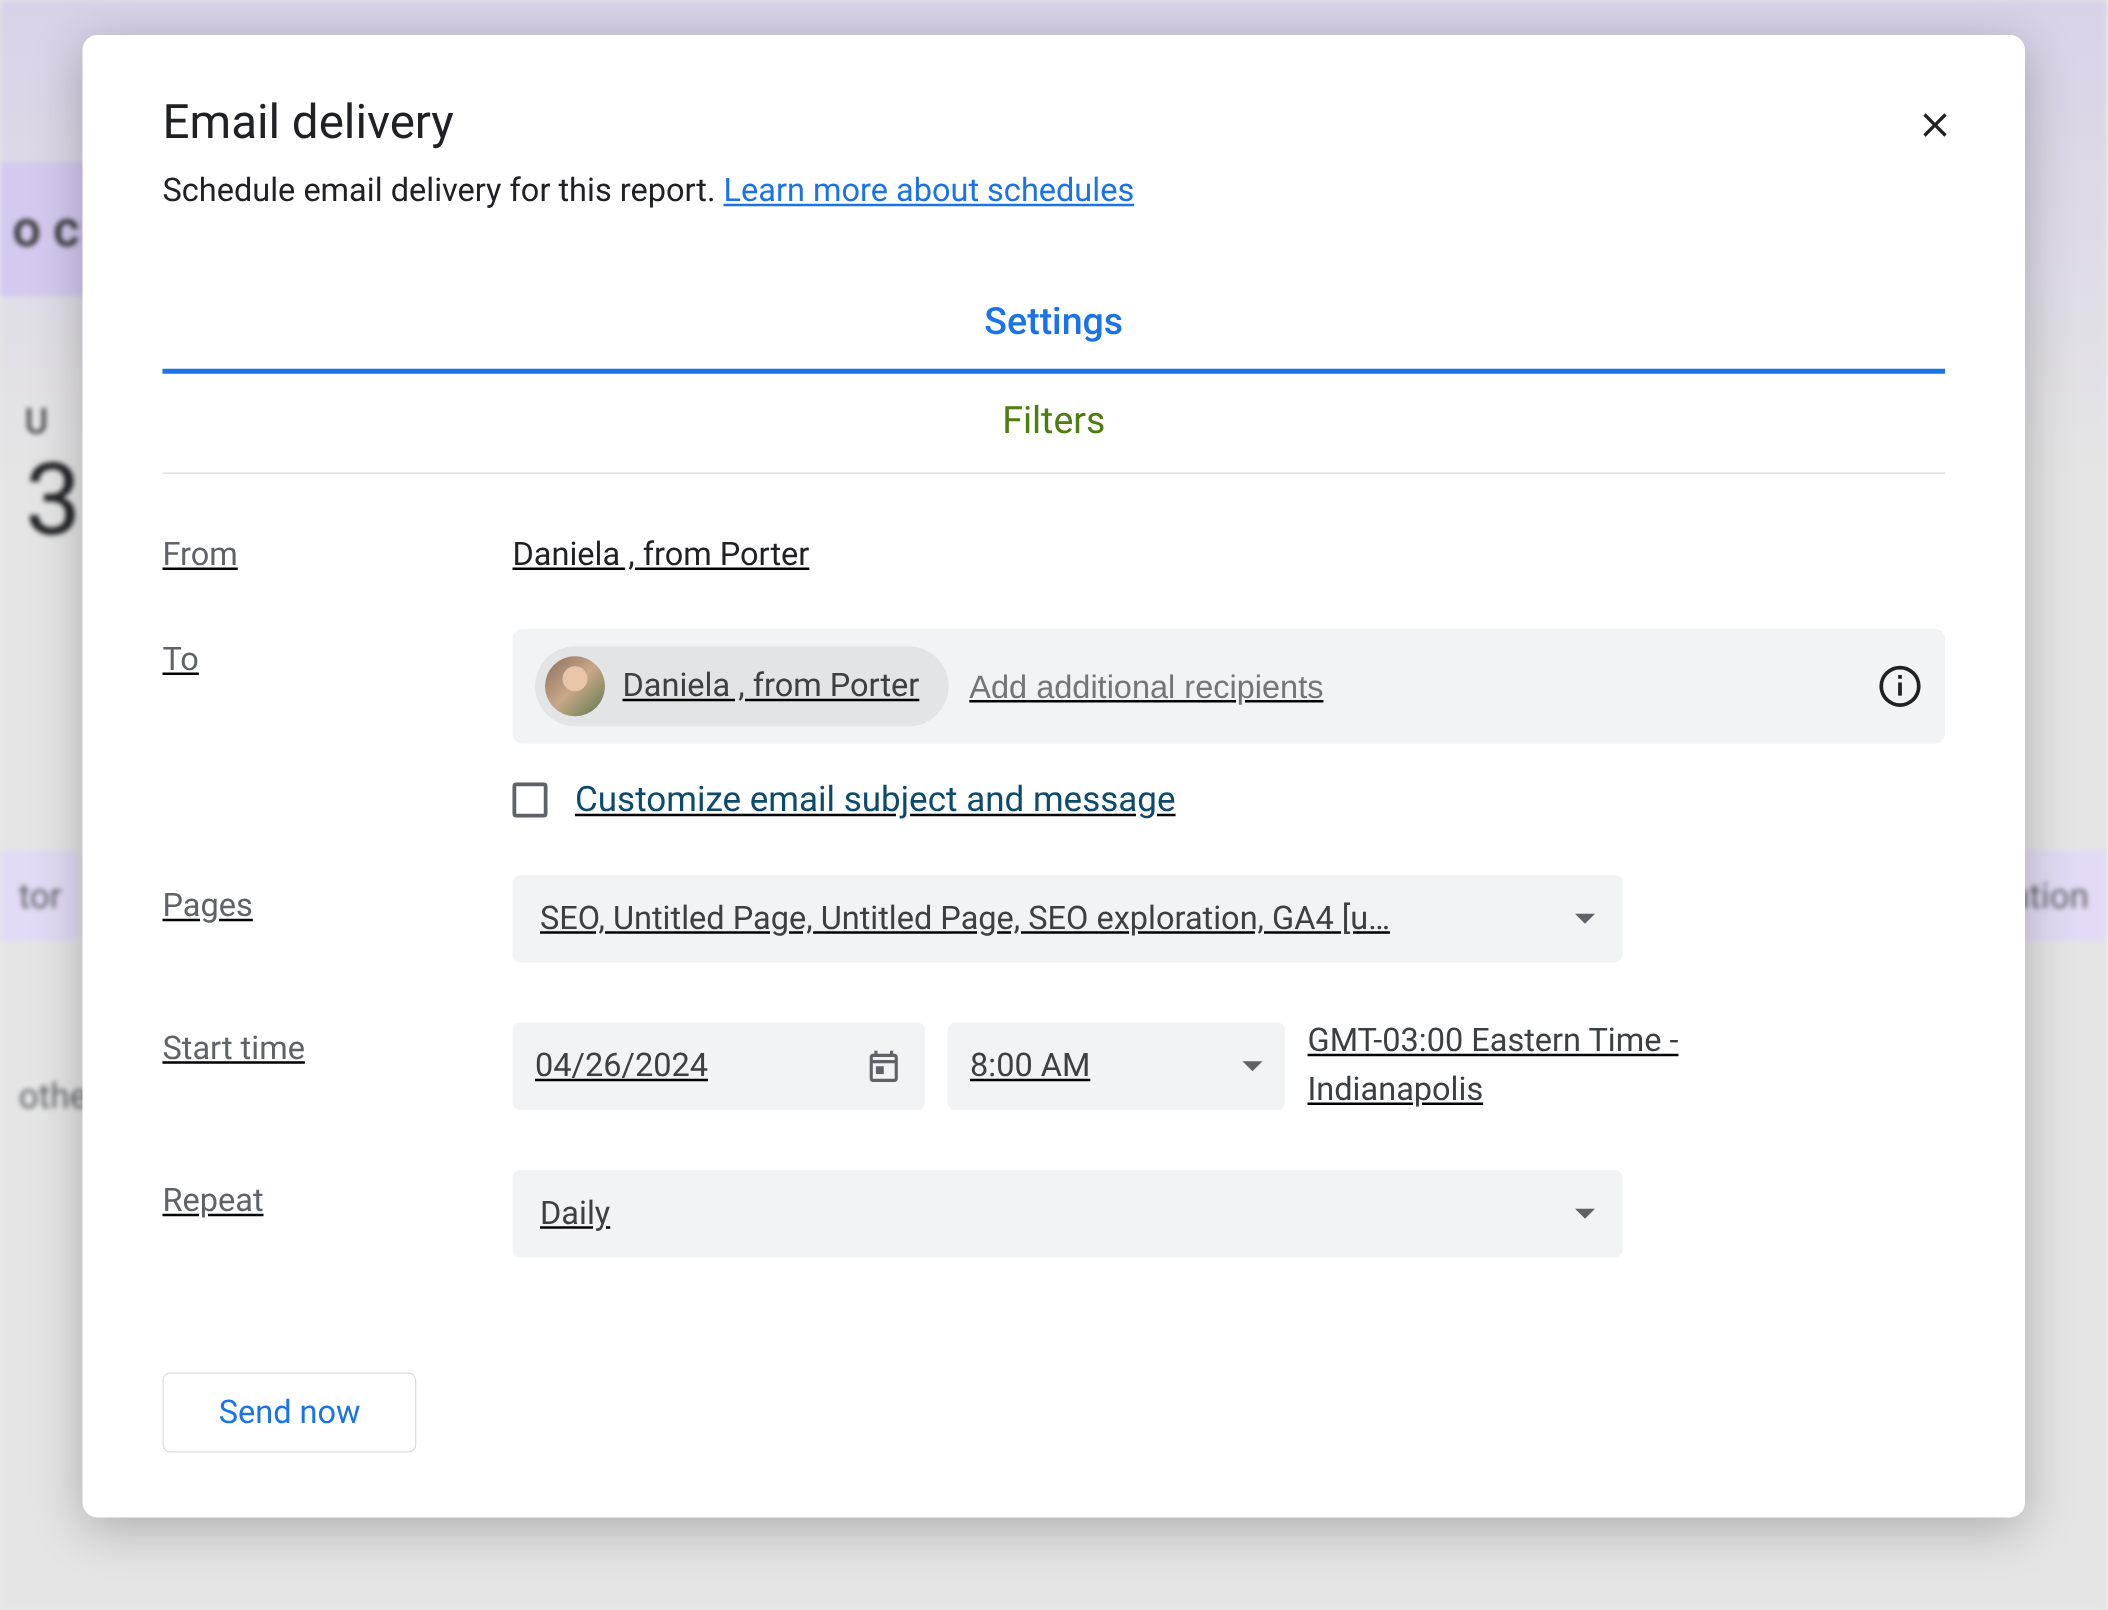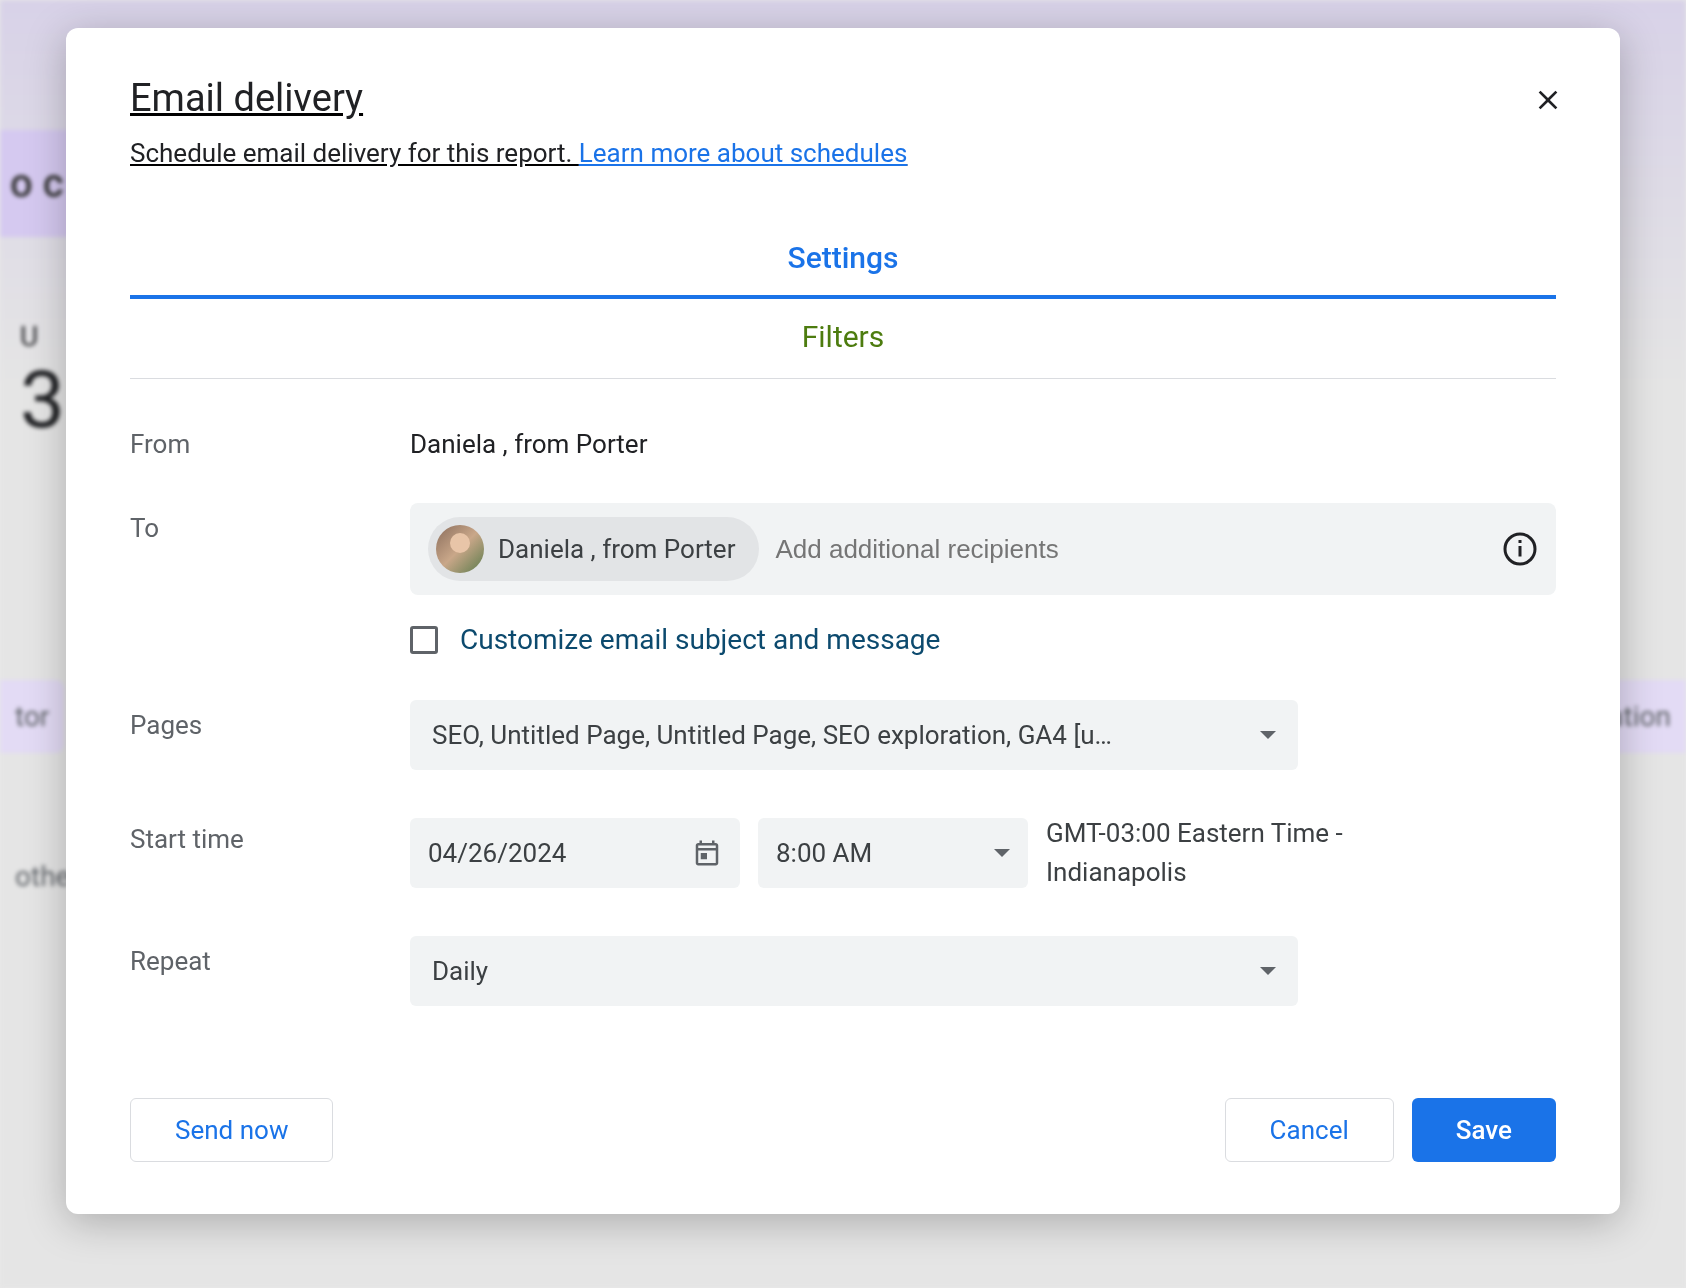--- a/index.html
+++ b/index.html
@@ -73,21 +73,20 @@
       left: 66px;
       right: 66px;
       background: #fff;
       border-radius: 12px;
       box-shadow: 0 8px 40px rgba(0,0,0,0.25);
       padding: 0;
     }
     .modal-header {
       padding: 48px 64px 24px 64px;
       position: relative;
-      text-decoration: underline;
     }
     .modal-title {
       font-size: 38px;
       font-weight: 400;
       color: #202124;
       margin-bottom: 18px;
     }
     .modal-sub {
       font-size: 26px;
       color: #202124;
@@ -124,20 +123,21 @@
       cursor: pointer;
       border-bottom: 4px solid transparent;
     }
     .tab.active {
       color: #1a73e8;
       font-weight: 500;
       border-bottom: 4px solid #1a73e8;
     }
     .form-body {
       padding: 40px 64px 20px 64px;
+      text-decoration: underline;
     }
     .form-row {
       display: flex;
       align-items: flex-start;
       margin-bottom: 44px;
     }
     .form-label {
       width: 280px;
       font-size: 26px;
       color: #5f6368;
@@ -402,18 +402,14 @@
           <span>Daily</span>
           <span class="caret"></span>
         </div>
       </div>
     </div>
 
   </div>
 
   <div class="footer">
     <button class="btn btn-outline">Send now</button>
-    <div class="footer-right">
-      <button class="btn btn-outline">Cancel</button>
-      <button class="btn btn-primary">Save</button>
-    </div>
   </div>
 </div>
 
 </body></html>

